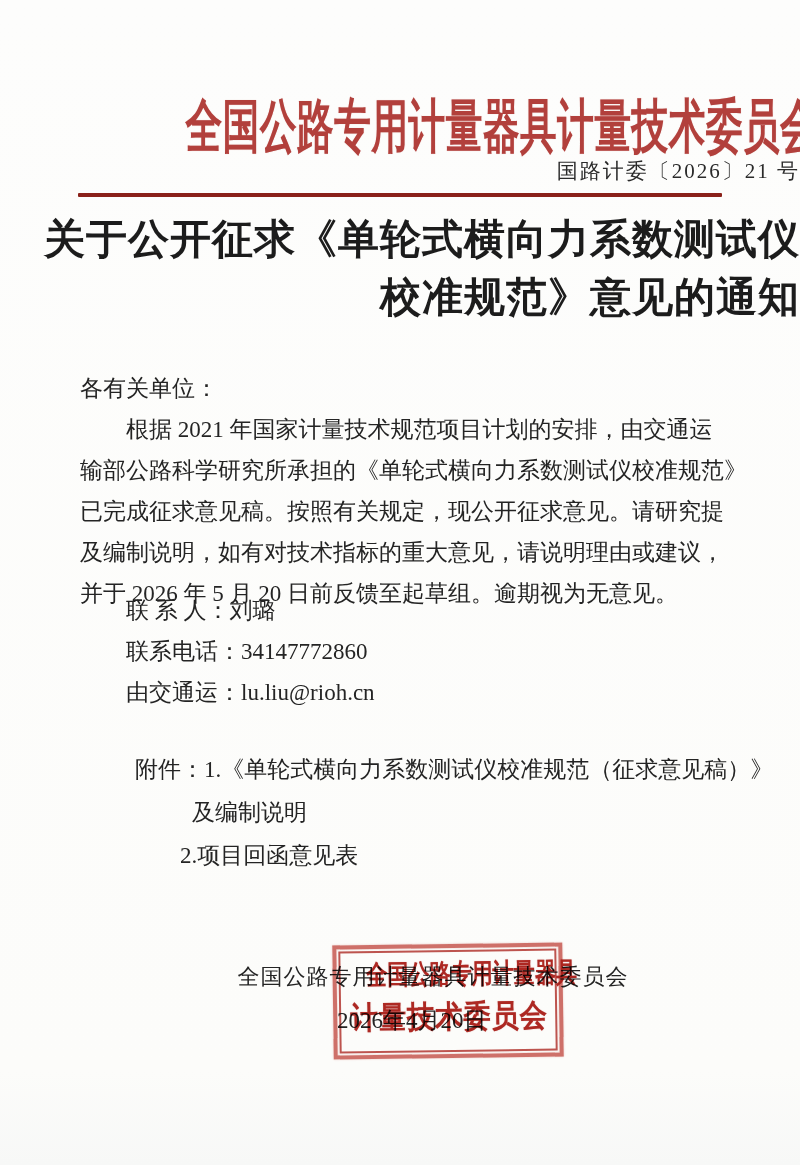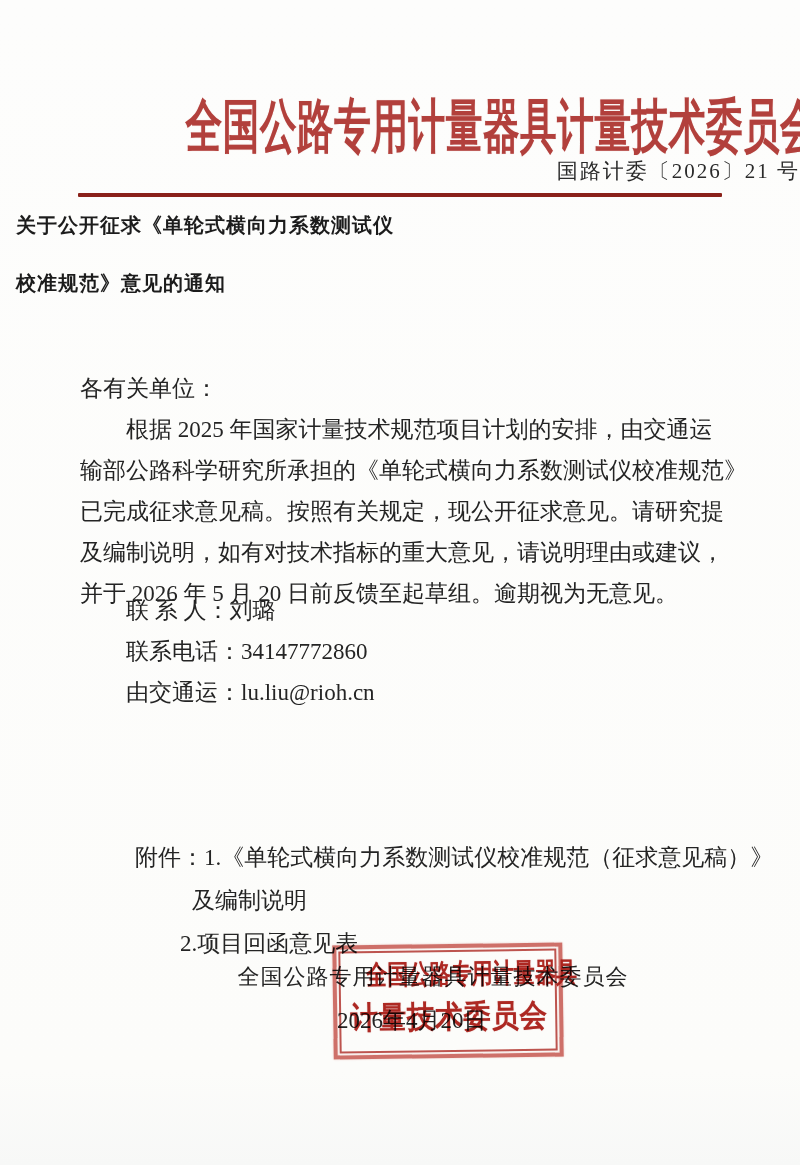--- a/index.html
+++ b/index.html
@@ -31,35 +31,35 @@
     text-align:right;
     font-size:21px;letter-spacing:2px;color:#2a2a2a;
   }
   .red-rule{
     position:absolute;top:193px;left:78px;width:644px;height:4px;
     background:#8a211a;border-radius:1px;
   }
   
   .notice-title{
     position:absolute;left:16px;right:0;
-    text-align:left;font-weight:bold;font-size:20px;
+    text-align:right;font-weight:bold;font-size:41px;
     color:#1c1c1c;letter-spacing:1px;white-space:nowrap;
     font-family:"Liberation Sans","DejaVu Sans",sans-serif;
   }
   .title-l1{top:212px;}
   .title-l2{top:270px;}
   
   .body-block{
     position:absolute;left:80px;width:644px;
     font-size:23px;line-height:41px;color:#242424;
     white-space:nowrap;
   }
   .blk-main{top:338px;margin-top:30px;}
   .blk-contact{top:590px;}
-  .blk-attach{top:836px;line-height:43px;}
+  .blk-attach{top:748px;line-height:43px;}
   .indent{padding-left:46px;}
   .pl55{padding-left:55px;}
   .pl112{padding-left:112px;}
   .pl100{padding-left:100px;}
   
   .sig-org{
     position:absolute;top:962px;left:66px;right:0;
     text-align:center;font-size:22px;letter-spacing:1px;
     color:#242424;white-space:nowrap;
   }
@@ -99,21 +99,21 @@
     <span class="stretch">全国公路专用计量器具计量技术委员会</span>
   </div>
   <div class="doc-number">国路计委〔2026〕21 号</div>
   <div class="red-rule"></div>
 
   <div class="notice-title title-l1">关于公开征求《单轮式横向力系数测试仪</div>
   <div class="notice-title title-l2">校准规范》意见的通知</div>
 
   <div class="body-block blk-main">
     <div>各有关单位：</div>
-    <div class="indent">根据 2025 年国家计量技术规范项目计划的安排，由交通运</div>
+    <div class="indent">根据 2021 年国家计量技术规范项目计划的安排，由交通运</div>
     <div>输部公路科学研究所承担的《单轮式横向力系数测试仪校准规范》</div>
     <div>已完成征求意见稿。按照有关规定，现公开征求意见。请研究提</div>
     <div>及编制说明，如有对技术指标的重大意见，请说明理由或建议，</div>
     <div>并于 2026 年 5 月 20 日前反馈至起草组。逾期视为无意见。</div>
   </div>
 
   <div class="body-block blk-contact">
     <div class="indent">
       <span>联 系 人：</span><span>刘璐</span>
     </div>

